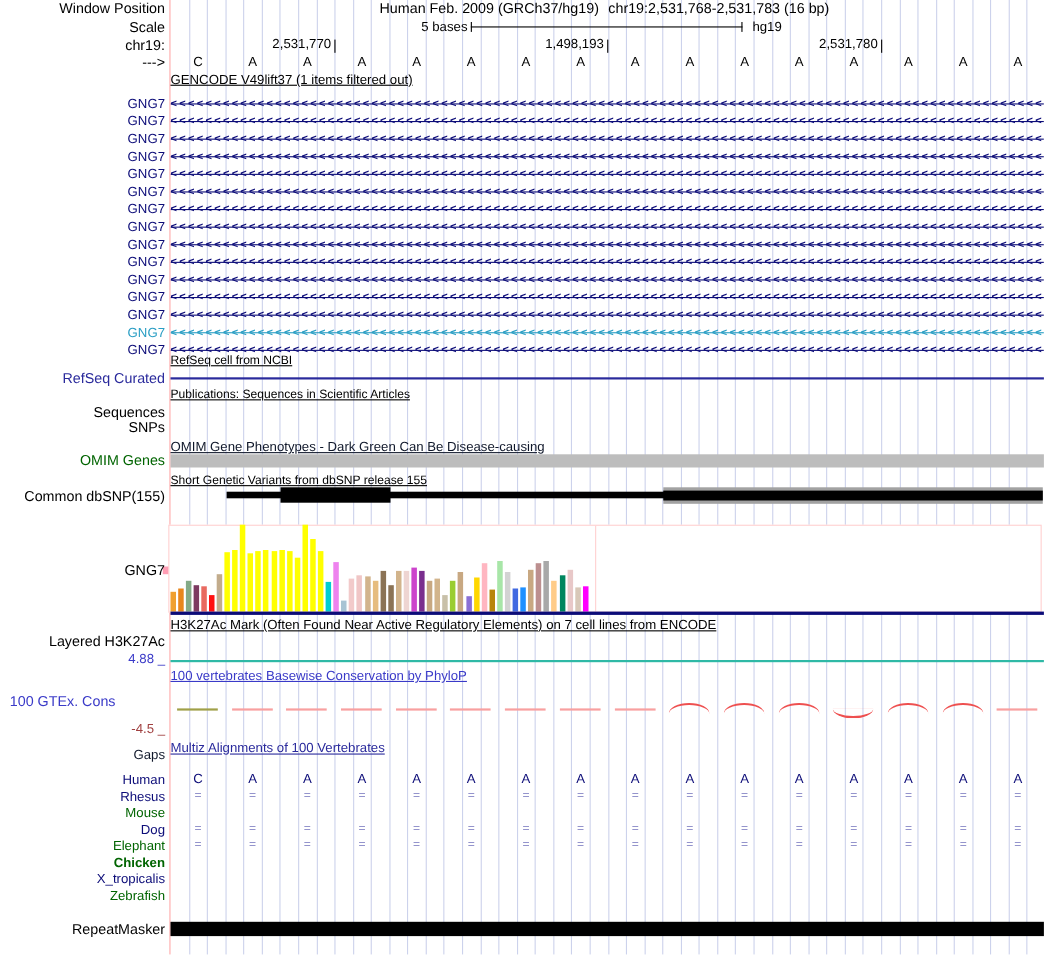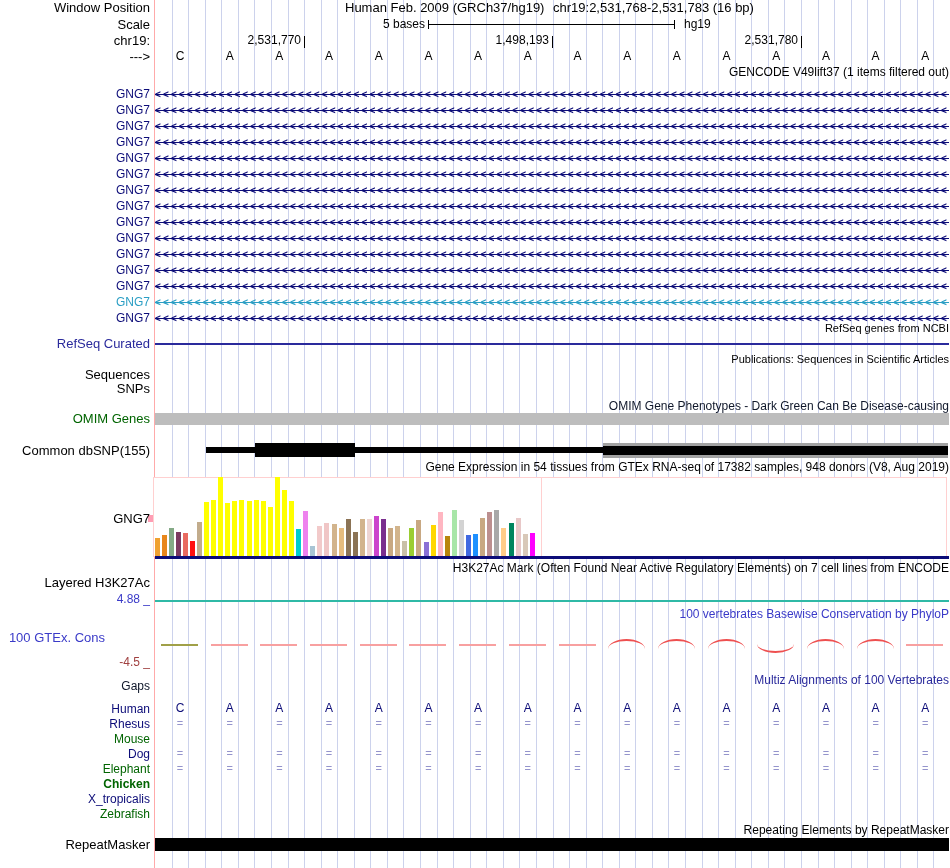--- a/index.html
+++ b/index.html
@@ -1,20 +1,20 @@
 <!DOCTYPE html>
 <html><head>
 <meta charset="utf-8">
 <style>
   html,body{margin:0;padding:0;background:#fff;}
   body{font-family:"Liberation Sans",sans-serif;color:#000;}
   #canvas{position:relative;width:950px;height:868px;overflow:hidden;background:#fff;}
   .abs{position:absolute;}
   .llabel{position:absolute;right:800px;text-align:right;white-space:nowrap;font-size:13px;line-height:13px;z-index:4;}
-  .ctitle{position:absolute;left:155px;width:794px;text-align:right;white-space:nowrap;font-size:12px;line-height:13px;z-index:4;}
+  .ctitle{position:absolute;left:155px;width:794px;text-align:left;white-space:nowrap;font-size:12px;line-height:13px;z-index:4;text-decoration:underline;}
   .sm{font-size:11px;}
   .gridline{position:absolute;top:0;width:1px;height:868px;z-index:0;}
   .boundary{position:absolute;top:0;width:1px;height:868px;z-index:0;}
   .baseletter{position:absolute;width:50px;text-align:center;font-size:12px;line-height:13px;z-index:3;}
   .rtick{position:absolute;width:1px;height:12px;background:#000;z-index:3;}
   .rticklabel{position:absolute;font-size:12px;line-height:13px;white-space:nowrap;text-align:right;z-index:3;}
   .generow-label{position:absolute;right:800px;text-align:right;white-space:nowrap;font-size:12px;line-height:12px;z-index:4;}
   .arrowwrap{position:absolute;left:155px;width:794px;height:11px;overflow:hidden;z-index:2;}
   .arrowline{position:absolute;left:0;top:5px;width:100%;height:1px;}
   .arrowtext{position:absolute;left:0;top:0;font-size:10px;line-height:11px;font-weight:bold;letter-spacing:2.1px;white-space:nowrap;}
@@ -191,39 +191,39 @@
         <div class="arrowline" style="background: rgb(42, 158, 196);"></div>
         <div class="arrowtext" style="color: rgb(42, 158, 196);">&lt;&lt;&lt;&lt;&lt;&lt;&lt;&lt;&lt;&lt;&lt;&lt;&lt;&lt;&lt;&lt;&lt;&lt;&lt;&lt;&lt;&lt;&lt;&lt;&lt;&lt;&lt;&lt;&lt;&lt;&lt;&lt;&lt;&lt;&lt;&lt;&lt;&lt;&lt;&lt;&lt;&lt;&lt;&lt;&lt;&lt;&lt;&lt;&lt;&lt;&lt;&lt;&lt;&lt;&lt;&lt;&lt;&lt;&lt;&lt;&lt;&lt;&lt;&lt;&lt;&lt;&lt;&lt;&lt;&lt;&lt;&lt;&lt;&lt;&lt;&lt;&lt;&lt;&lt;&lt;&lt;&lt;&lt;&lt;&lt;&lt;&lt;&lt;&lt;&lt;&lt;&lt;&lt;&lt;&lt;&lt;&lt;&lt;&lt;&lt;&lt;&lt;&lt;&lt;&lt;&lt;&lt;&lt;&lt;&lt;</div>
       </div>
       <div class="generow-label" style="top: 312px; color: rgb(12, 12, 120);">GNG7</div>
       <div class="arrowwrap" style="top: 313px;">
         <div class="arrowline" style="background: rgb(12, 12, 120);"></div>
         <div class="arrowtext" style="color: rgb(12, 12, 120);">&lt;&lt;&lt;&lt;&lt;&lt;&lt;&lt;&lt;&lt;&lt;&lt;&lt;&lt;&lt;&lt;&lt;&lt;&lt;&lt;&lt;&lt;&lt;&lt;&lt;&lt;&lt;&lt;&lt;&lt;&lt;&lt;&lt;&lt;&lt;&lt;&lt;&lt;&lt;&lt;&lt;&lt;&lt;&lt;&lt;&lt;&lt;&lt;&lt;&lt;&lt;&lt;&lt;&lt;&lt;&lt;&lt;&lt;&lt;&lt;&lt;&lt;&lt;&lt;&lt;&lt;&lt;&lt;&lt;&lt;&lt;&lt;&lt;&lt;&lt;&lt;&lt;&lt;&lt;&lt;&lt;&lt;&lt;&lt;&lt;&lt;&lt;&lt;&lt;&lt;&lt;&lt;&lt;&lt;&lt;&lt;&lt;&lt;&lt;&lt;&lt;&lt;&lt;&lt;&lt;&lt;&lt;&lt;&lt;&lt;</div>
       </div>
     </div>
 
-  <div class="ctitle sm" style="top:322px">RefSeq genes from NCBI</div>
+  <div class="ctitle sm" style="top:322px">RefSeq cell from NCBI</div>
   <div class="llabel" style="top:337px;color:#2a2a9c">RefSeq Curated</div>
   <div class="abs" style="left:155px;top:343px;width:794px;height:2px;background:#2a2a9c;z-index:2"></div>
 
   <div class="ctitle sm" style="top:353px">Publications: Sequences in Scientific Articles</div>
   <div class="llabel" style="top:368px">Sequences</div>
   <div class="llabel" style="top:382px">SNPs</div>
 
   <div class="ctitle" style="top:400px;color:#0f172a">OMIM Gene Phenotypes - Dark Green Can Be Disease-causing</div>
   <div class="abs" style="left:155px;top:413px;width:794px;height:12px;background:#bdbdbd;z-index:2"></div>
   <div class="llabel" style="top:412px;color:#006400">OMIM Genes</div>
 
+  <div class="ctitle sm" style="top:431px">Short Genetic Variants from dbSNP release 155</div>
   <div class="llabel" style="top:444px">Common dbSNP(155)</div>
   <div class="abs" style="left:603px;top:443px;width:345px;height:15px;background:#a2a2a2;z-index:2"></div>
   <div class="abs" style="left:206px;top:447px;width:400px;height:6px;background:#000;z-index:2"></div>
   <div class="abs" style="left:255px;top:443px;width:100px;height:14px;background:#000;z-index:2"></div>
   <div class="abs" style="left:603px;top:446px;width:345px;height:9px;background:#000;z-index:3"></div>
 
-  <div class="ctitle" style="top:461px">Gene Expression in 54 tissues from GTEx RNA-seq of 17382 samples, 948 donors (V8, Aug 2019)</div>
   <div class="abs" style="left:153px;top:477px;width:794px;height:80px;background:#fff;border:1px solid #ffd0d0;box-sizing:border-box;z-index:1"></div>
   <div class="abs" style="left:541px;top:478px;width:1px;height:78px;background:#ffd0d0;z-index:2"></div>
   <div class="abs" style="left:148px;top:515px;width:5px;height:7px;background:#ff9db4;z-index:2"></div>
   <div class="llabel" style="top:512px">GNG7</div>
   <div id="gtex-layer">
       <div class="gtexbar" style="left: 155px; top: 538px; width: 5px; height: 18px; background: rgb(240, 160, 48);"></div>
       <div class="gtexbar" style="left: 162px; top: 535px; width: 5px; height: 21px; background: rgb(232, 134, 28);"></div>
       <div class="gtexbar" style="left: 169px; top: 528px; width: 5px; height: 28px; background: rgb(132, 170, 134);"></div>
       <div class="gtexbar" style="left: 176px; top: 532px; width: 5px; height: 24px; background: rgb(124, 58, 96);"></div>
       <div class="gtexbar" style="left: 183px; top: 533px; width: 5px; height: 23px; background: rgb(233, 106, 96);"></div>
@@ -376,17 +376,16 @@
       <div class="eqglyph" style="left: 701.562px; top: 762px; color: rgb(148, 148, 204);">=</div>
       <div class="eqglyph" style="left: 751.25px; top: 762px; color: rgb(148, 148, 204);">=</div>
       <div class="eqglyph" style="left: 800.938px; top: 762px; color: rgb(148, 148, 204);">=</div>
       <div class="eqglyph" style="left: 850.625px; top: 762px; color: rgb(148, 148, 204);">=</div>
       <div class="eqglyph" style="left: 900.312px; top: 762px; color: rgb(148, 148, 204);">=</div>
       <div class="generow-label" style="top: 778px; color: rgb(0, 100, 0); font-weight: bold;">Chicken</div>
       <div class="generow-label" style="top: 793px; color: rgb(12, 12, 120);">X_tropicalis</div>
       <div class="generow-label" style="top: 808px; color: rgb(0, 100, 0);">Zebrafish</div>
     </div>
 
-  <div class="ctitle" style="top:824px">Repeating Elements by RepeatMasker</div>
   <div class="abs" style="left:155px;top:838px;width:794px;height:13px;background:#000;z-index:2"></div>
   <div class="llabel" style="top:838px">RepeatMasker</div>
 
 </div>
 
 </body></html>

